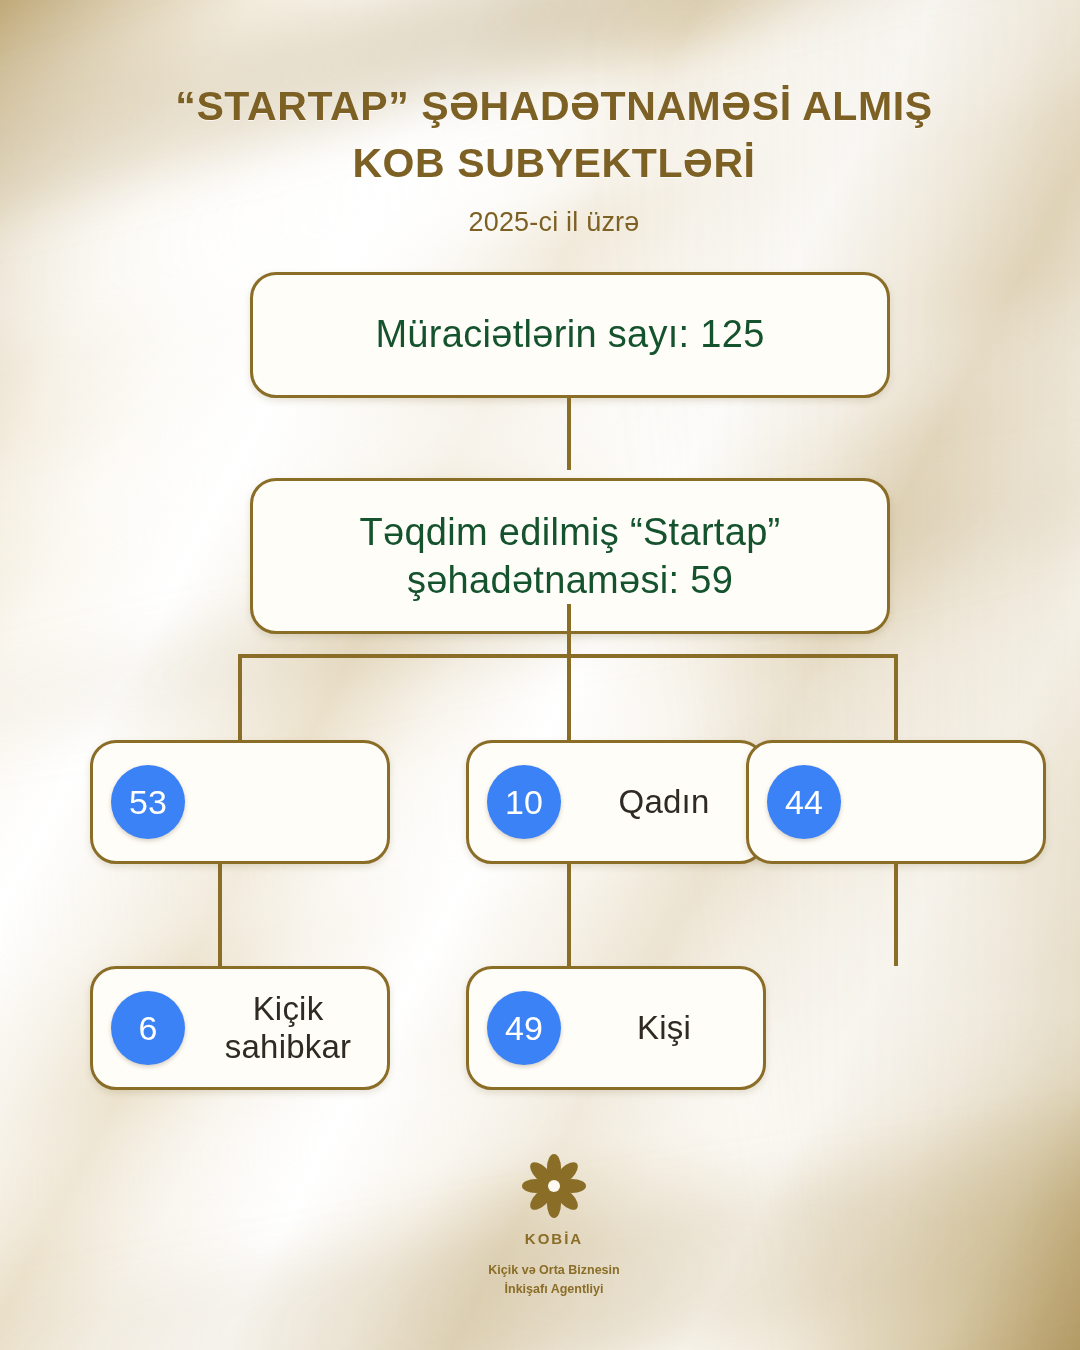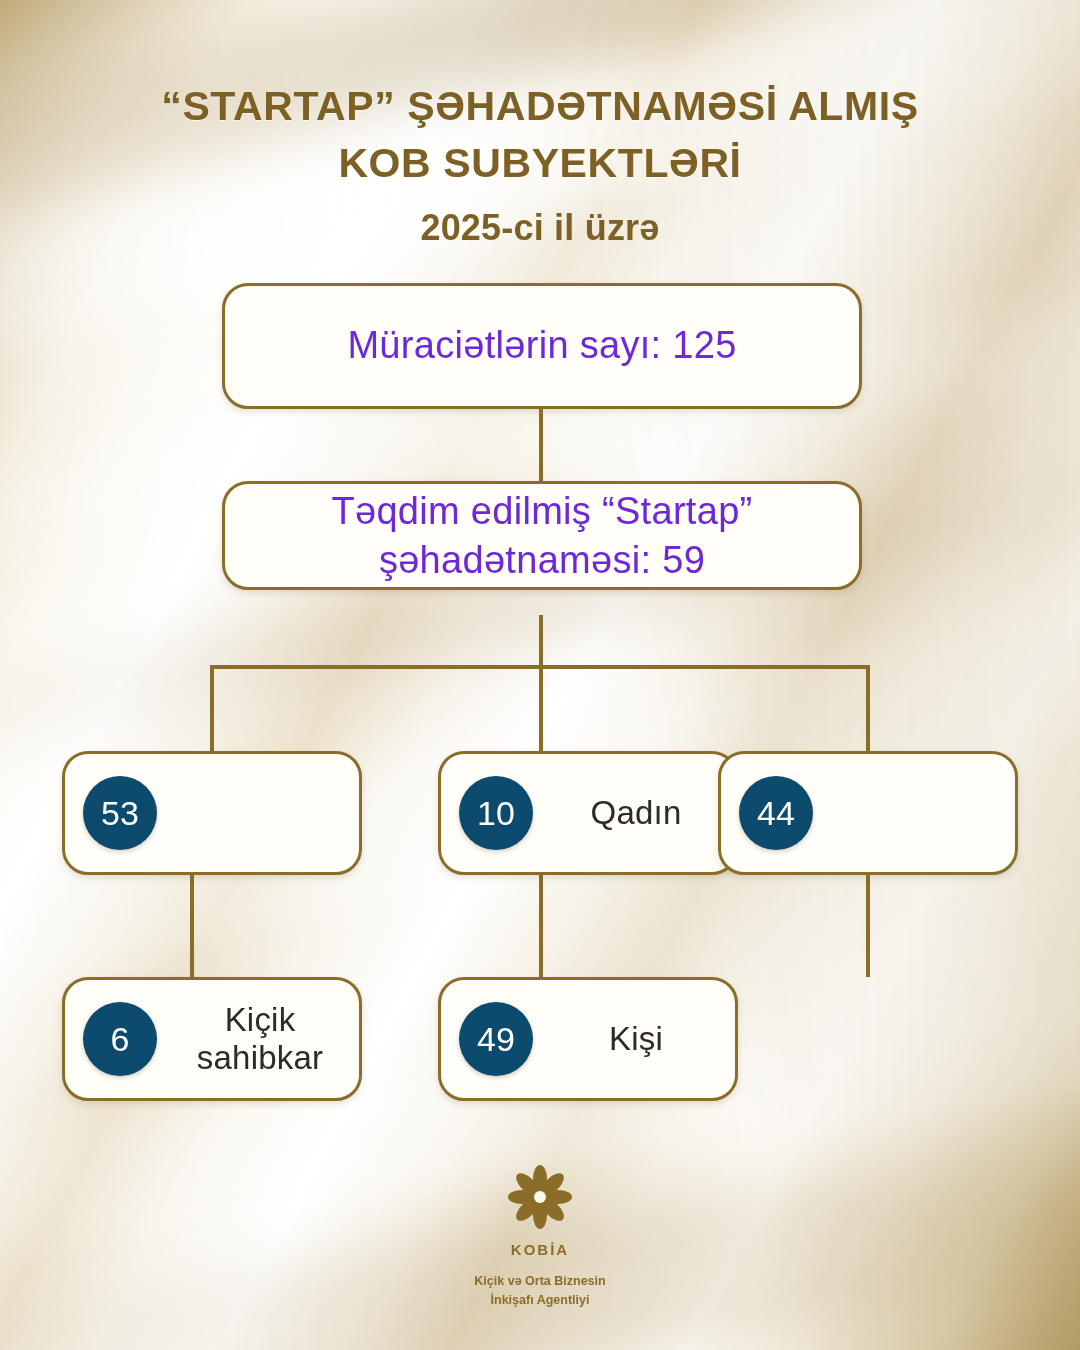--- a/index.html
+++ b/index.html
@@ -43,38 +43,38 @@
     position: absolute;
     pointer-events: none;
     background: linear-gradient(100deg, rgba(168,143,88,0) 0%, rgba(168,143,88,0.35) 50%, rgba(168,143,88,0) 100%);
     filter: blur(26px);
   }
   .shade.s1 { left:-220px; top:-40px; width:1500px; height:110px; transform: rotate(-15deg); }
   .shade.s2 { left:-240px; top:560px; width:1600px; height:80px;  transform: rotate(-11deg); opacity:.5;}
   .shade.s3 { left:-200px; top:1210px;width:1600px; height:150px; transform: rotate(-9deg); opacity:.6;}
   .shade.s4 { left:700px;  top:-60px; width:700px;  height:1500px;transform: rotate(-10deg); opacity:.35;}
 
-  .content { position: relative; z-index: 5; }
+  .content { position: relative; z-index: 5; padding-left: 28px; }
 
   
   .header { text-align: center; padding-top: 78px; }
   .title {
     font-size: 41px;
     font-weight: bold;
     letter-spacing: 0.6px;
     line-height: 1.38;
     color: #7d6124;
     text-shadow: 0 1px 0 rgba(255,255,255,.7);
     margin: 0 auto;
     max-width: 860px;
   }
   .subtitle {
     margin-top: 16px;
-    font-size: 36px;
-    font-weight: bold;
+    font-size: 27px;
+    font-weight: normal;
     color: #7d6124;
     letter-spacing: .2px;
   }
 
   
   .diagram {
     position: relative;
     width: 1080px;
     height: 880px;
     margin-top: 28px;
@@ -86,40 +86,40 @@
     border: 3px solid #8a6d27;
     border-radius: 26px;
     box-shadow: 0 3px 7px rgba(120,98,48,.18);
     display: flex;
     align-items: center;
     justify-content: center;
     color: #3e3322;
   }
   .node-text {
     font-size: 38px;
-    color: #6d28d9;
+    color: #14532d;
     text-align: center;
     line-height: 1.2;
     font-weight: 400;
     letter-spacing: .3px;
   }
   .node.top { left: 222px; top: 6px; width: 640px; height: 126px; }
-  .node.second { left: 222px; top: 204px; width: 640px; height: 109px; }
+  .node.second { left: 222px; top: 212px; width: 640px; height: 156px; }
   .node.second .node-text { line-height: 1.28; }
 
   .leaf {
     justify-content: flex-start;
     padding-left: 18px;
   }
   .badge {
     flex: 0 0 auto;
     width: 74px;
     height: 74px;
     border-radius: 50%;
-    background: #0c4a6e;
+    background: #3b82f6;
     color: #ffffff;
     display: flex;
     align-items: center;
     justify-content: center;
     font-size: 34px;
     font-weight: 400;
     margin-right: 14px;
     box-shadow: 0 2px 4px rgba(90,72,32,.25);
   }
   .leaf-label {

